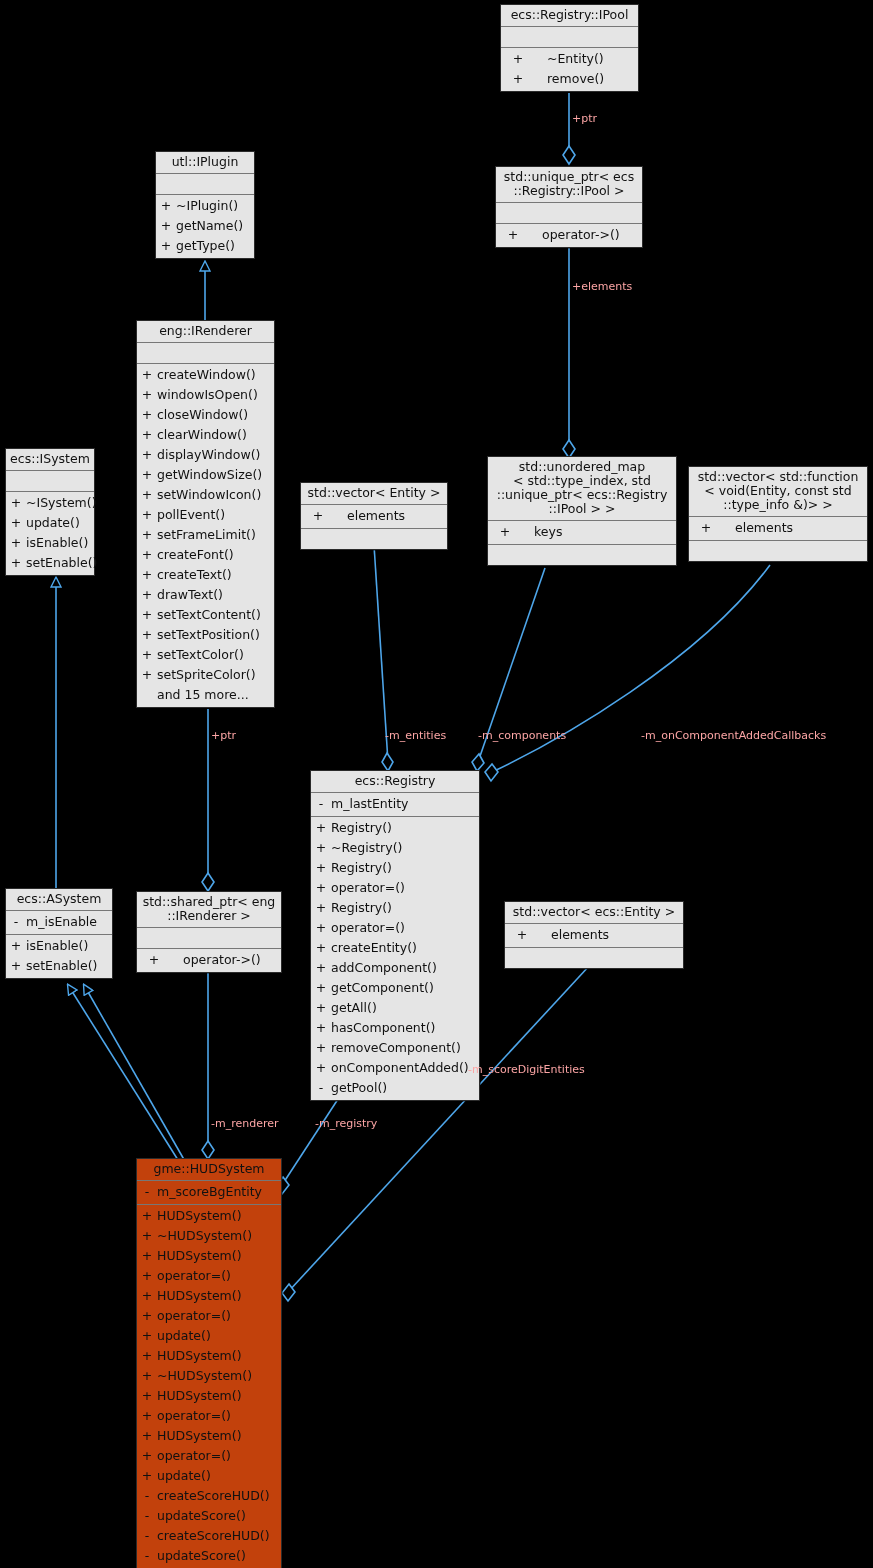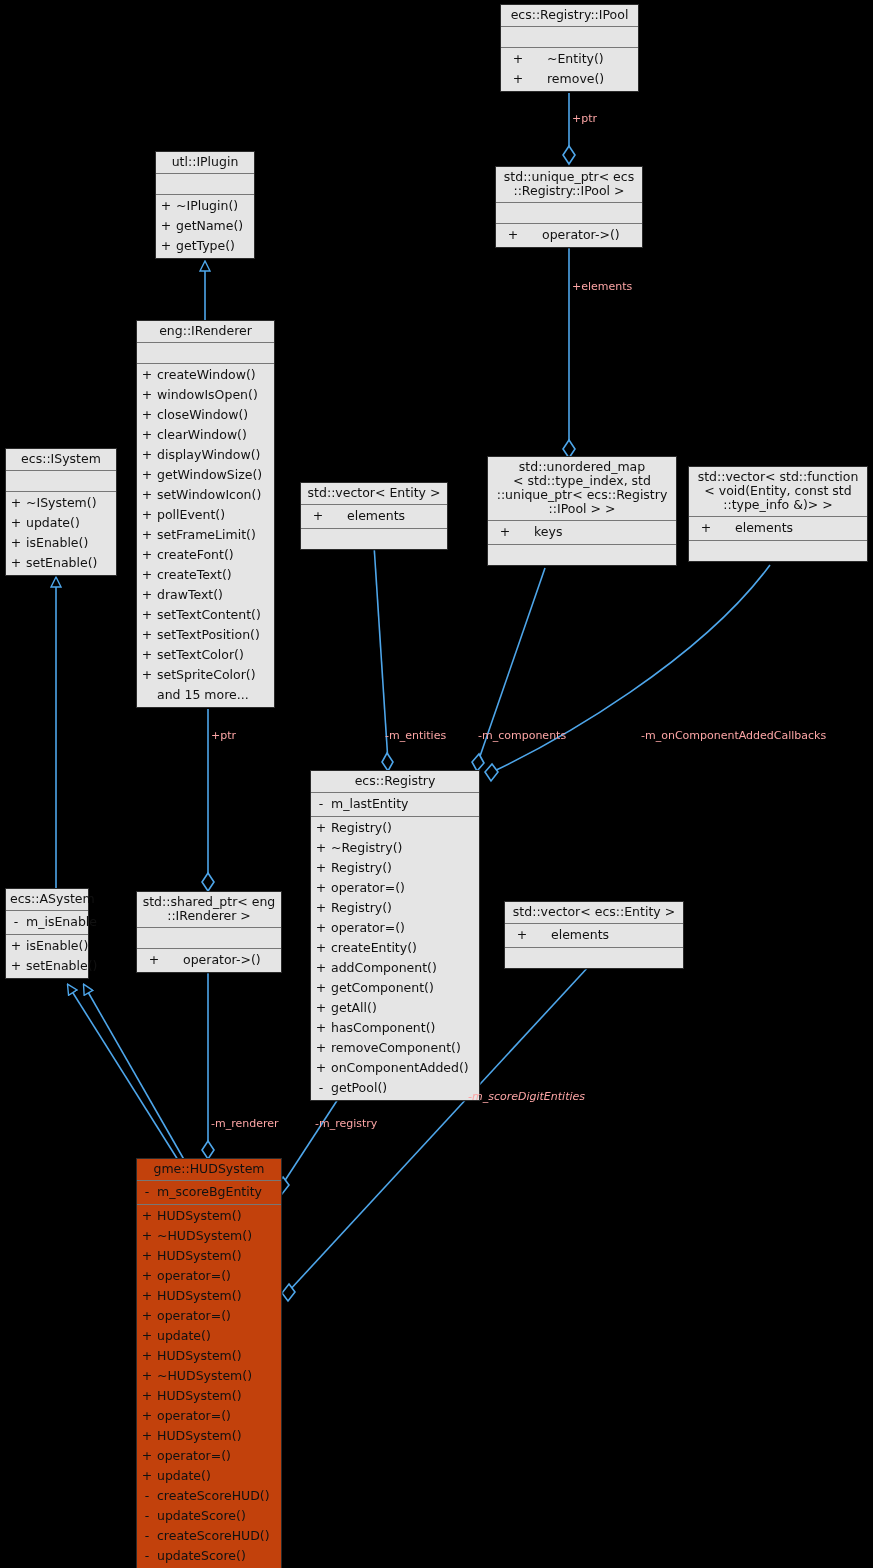--- a/index.html
+++ b/index.html
@@ -199,21 +199,21 @@
           <span class="vis">+</span>
           <span class="nm">setSpriteColor()</span>
         </div>
         <div class="row more">
           <span class="vis">+</span>
           <span class="nm">and 15 more...</span>
         </div>
       </div>
   </div>
 
-  <div class="uml" style="left:5px;top:448px;width:112px;">
+  <div class="uml" style="left:5px;top:448px;width:90px;">
     <div class="title">ecs::ISystem</div>
     <div class="sep"></div>
     <div class="sec empty"></div>
     <div class="sep"></div>
     <div class="sec">
       <div class="row">
         <span class="vis">+</span>
         <span class="nm">~ISystem()</span>
       </div>
       <div class="row">
@@ -224,21 +224,21 @@
         <span class="vis">+</span>
         <span class="nm">isEnable()</span>
       </div>
       <div class="row">
         <span class="vis">+</span>
         <span class="nm">setEnable()</span>
       </div>
     </div>
   </div>
 
-  <div class="uml" style="left:5px;top:888px;width:84px;">
+  <div class="uml" style="left:5px;top:888px;width:108px;">
     <div class="title">ecs::ASystem</div>
     <div class="sep"></div>
     <div class="sec">
       <div class="row">
         <span class="vis">-</span>
         <span class="nm">m_isEnable</span>
       </div>
     </div>
     <div class="sep"></div>
     <div class="sec">
@@ -481,15 +481,15 @@
   </div>
 
   <div class="elabel" style="left:572px;top:112px;">+ptr</div>
   <div class="elabel" style="left:572px;top:280px;">+elements</div>
   <div class="elabel" style="left:211px;top:729px;">+ptr</div>
   <div class="elabel" style="left:385px;top:729px;">-m_entities</div>
   <div class="elabel" style="left:478px;top:729px;">-m_components</div>
   <div class="elabel" style="left:641px;top:729px;">-m_onComponentAddedCallbacks</div>
   <div class="elabel" style="left:211px;top:1117px;">-m_renderer</div>
   <div class="elabel" style="left:315px;top:1117px;">-m_registry</div>
-  <div class="elabel" style="left:468px;top:1090px;font-style:italic;">-m_scoreDigitEntities</div>
+  <div class="elabel" style="left:468px;top:1063px;">-m_scoreDigitEntities</div>
 
 </div>
 
 </body></html>

